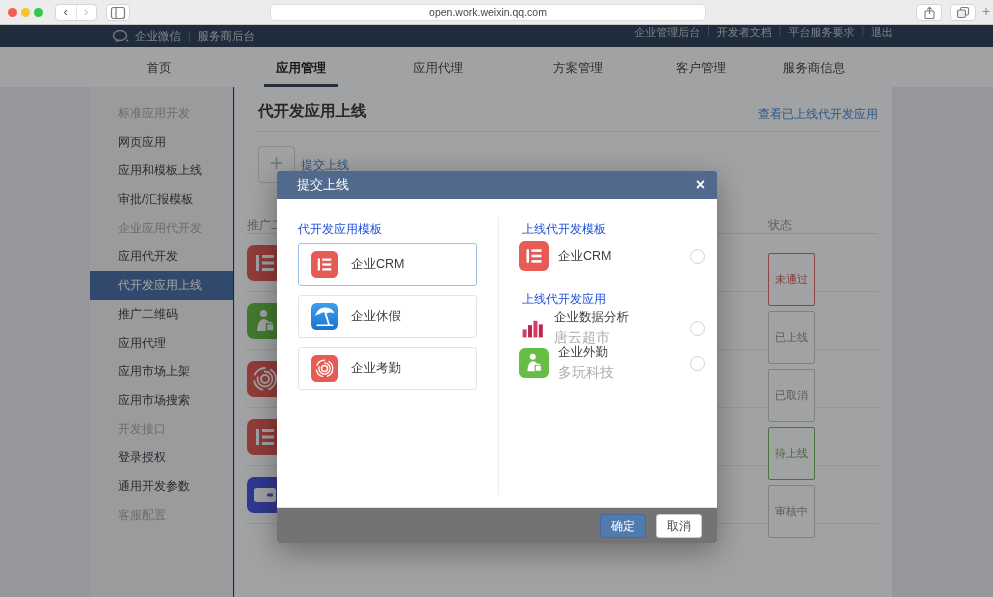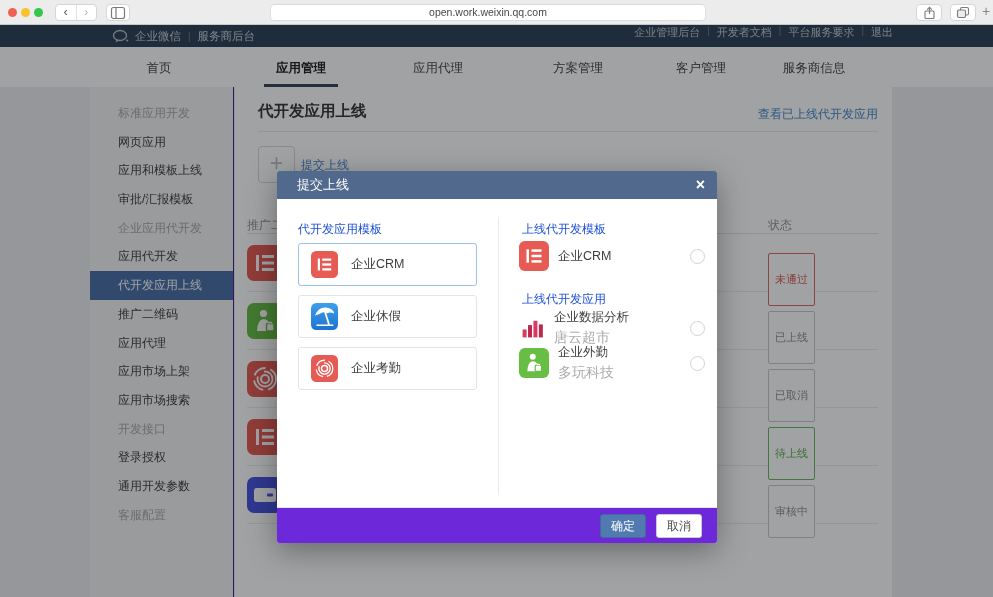--- a/index.html
+++ b/index.html
@@ -78,21 +78,21 @@
   .tcard .nm { margin-left:13px; font-size:12.5px; color:#3d3d3d; }
   .vline { position:absolute; left:221px; top:18px; bottom:12px; width:1px; background:#ececec; }
   .lbl-online-tpl { left:245px; top:22px; }
   .lbl-online-app { left:245px; top:92px; }
   .rrow { position:absolute; left:242px; width:186px; display:flex; align-items:center; }
   .rrow .ic { flex:0 0 auto; }
   .rrow .names { margin-left:9px; }
   .rrow .nm { font-size:12.5px; color:#3e3e3e; }
   .rrow .co { font-size:14px; color:#ababab; margin-top:3px; }
   .radio { margin-left:auto; width:15px; height:15px; border:1px solid #d2d2d2; border-radius:50%; background:#fff; cursor:pointer; }
-  .modal-footer { position:absolute; left:0; right:0; bottom:0; height:36px; background:#6d28d9; border-top:1px solid #e4e4e4; border-radius:0 0 2px 2px; display:flex; align-items:center; justify-content:flex-end; padding-right:15px; gap:10px; }
+  .modal-footer { position:absolute; left:0; right:0; bottom:0; height:36px; background:#737373; border-top:1px solid #e4e4e4; border-radius:0 0 2px 2px; display:flex; align-items:center; justify-content:flex-end; padding-right:15px; gap:10px; }
   .btn { font-size:12px; line-height:1; padding:5px 10px; border-radius:3px; cursor:pointer; font-family:inherit; }
   .btn-confirm { background:#507ab0; border:1px solid #466e a5; border:1px solid #46699c; color:#fff; }
   .btn-cancel { background:#fff; border:1px solid #cccccc; color:#4a4a4a; }
 </style>
 </head>
 <body>
 
 <div class="chrome">
   <span class="light red"></span>
   <span class="light yellow"></span>

